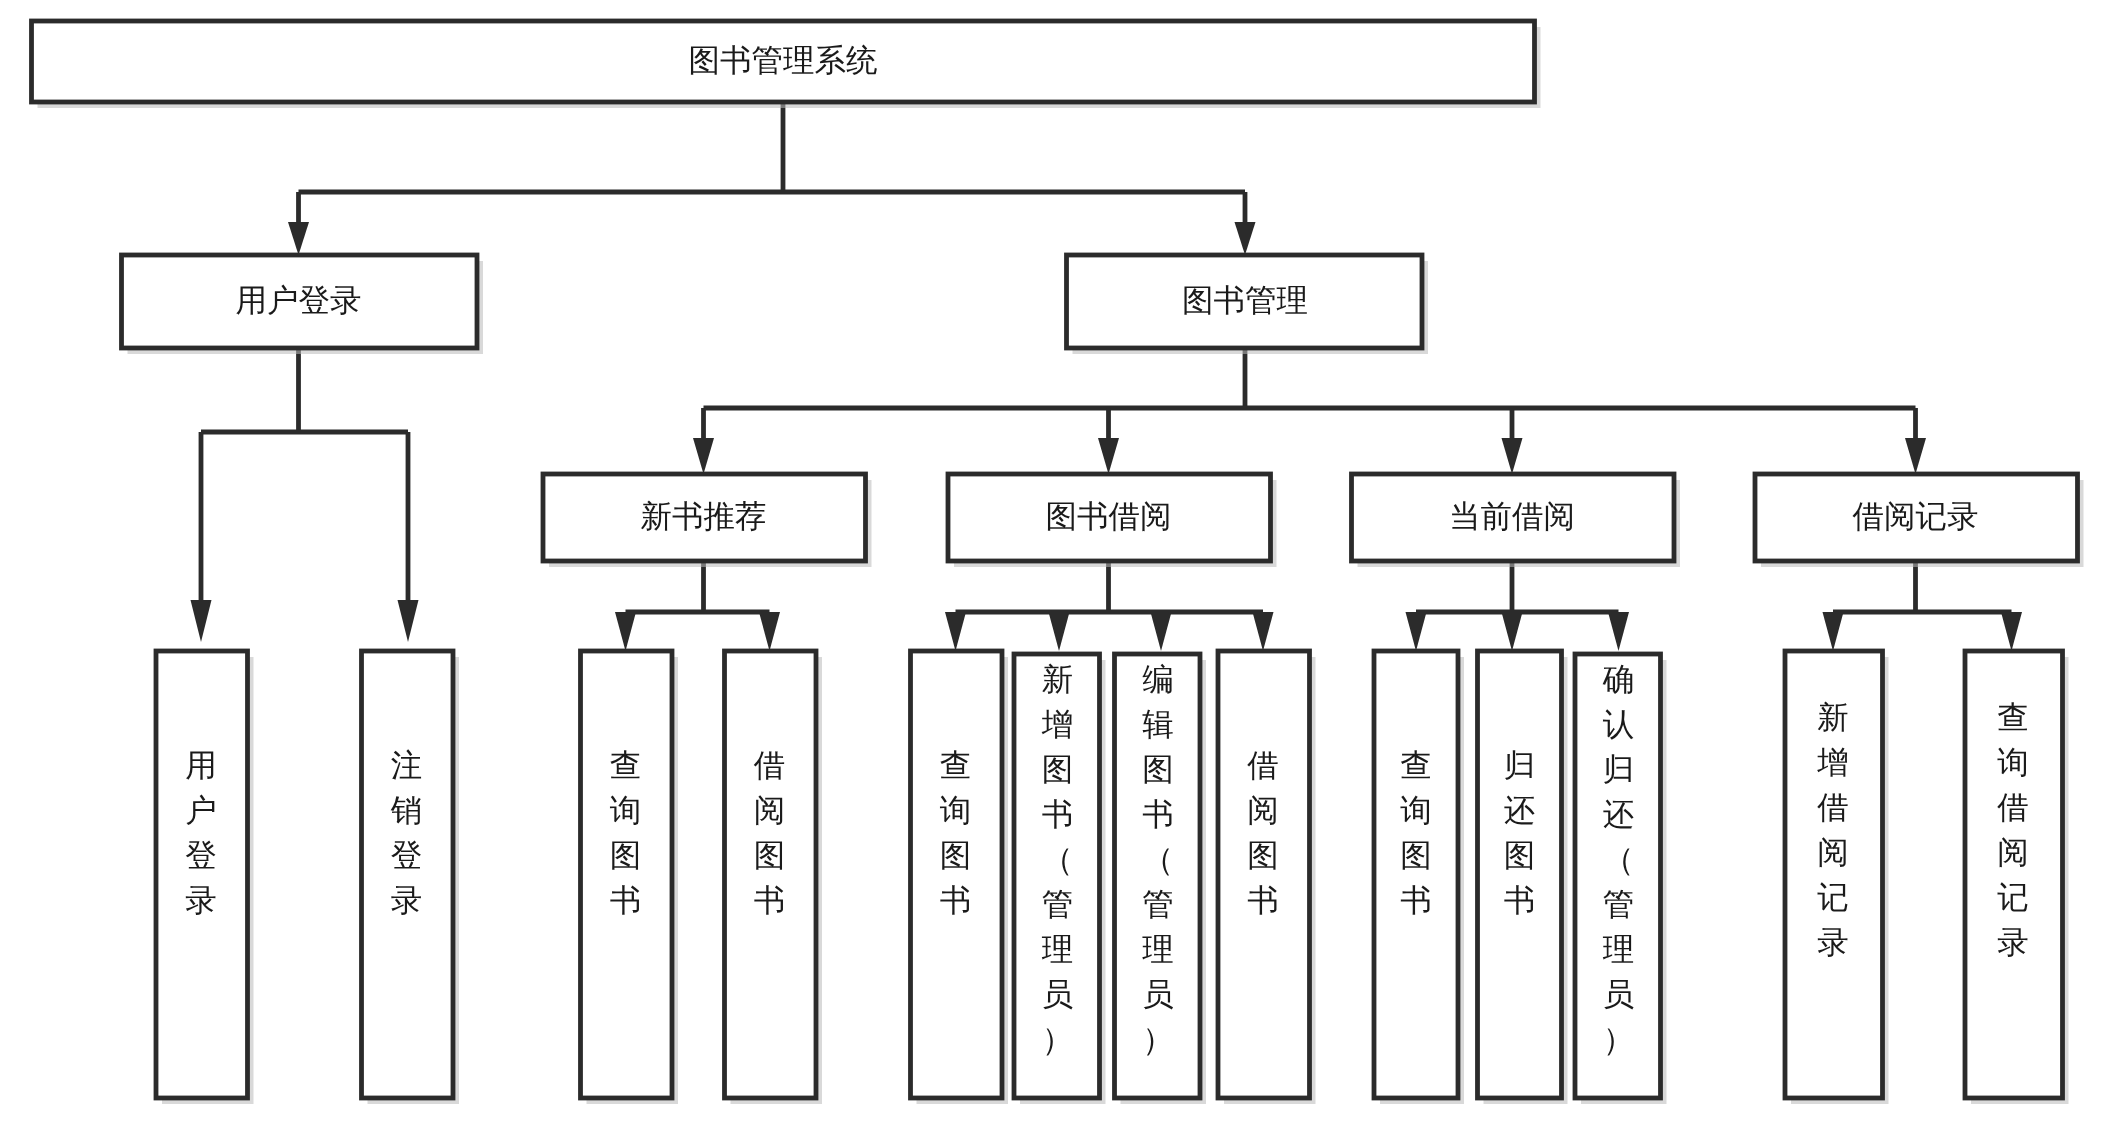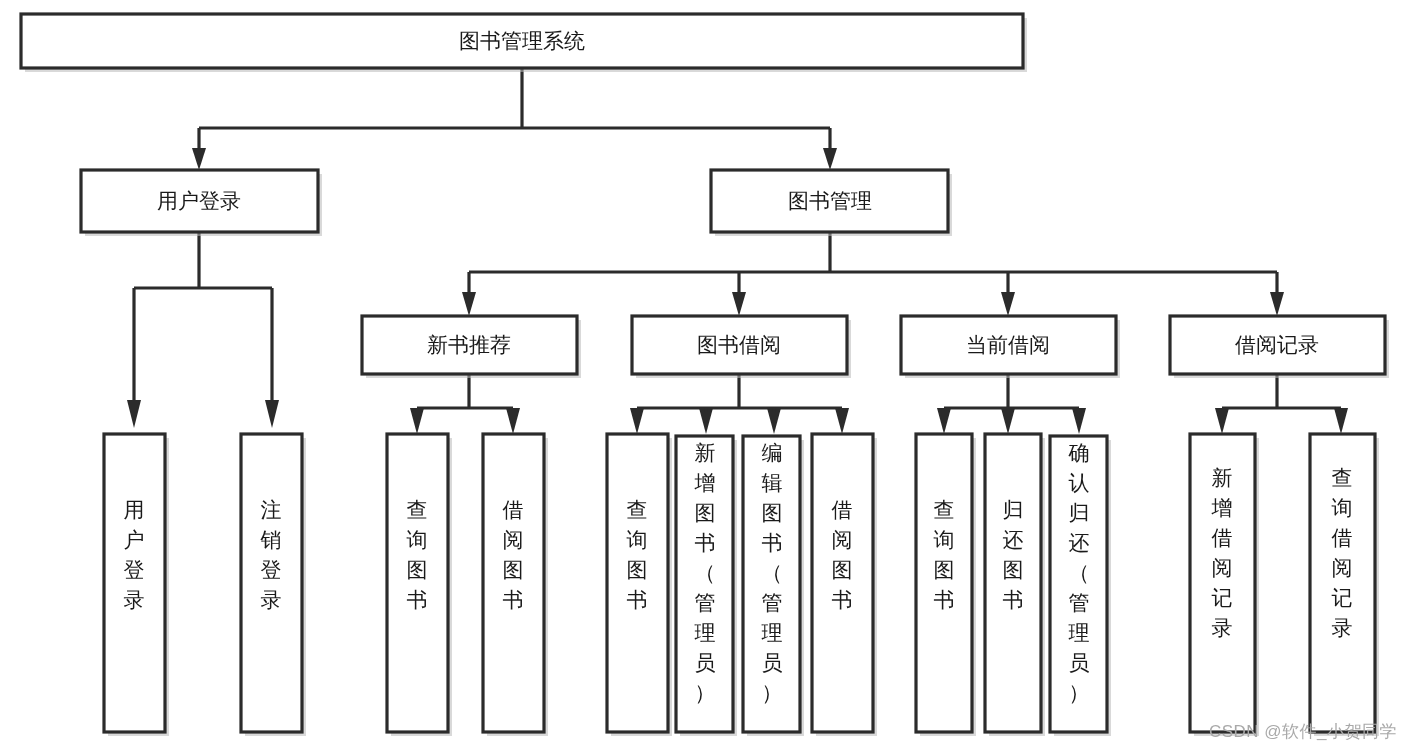--- a/index.html
+++ b/index.html
@@ -246,14 +246,13 @@
     </g>
 
     <g>
       <rect class="node-shadow" x="1314" y="438" width="65" height="298"></rect>
       <rect class="node-box" x="1310" y="434" width="65" height="298"></rect>
       <text class="node-label-v" x="1342" y="485"><tspan x="1342" y="485">查</tspan><tspan x="1342" y="515">询</tspan><tspan x="1342" y="545">借</tspan><tspan x="1342" y="575">阅</tspan><tspan x="1342" y="605">记</tspan><tspan x="1342" y="635">录</tspan></text>
     </g>
 
   </svg>
 
-  <div class="watermark">CSDN @软件_小贺同学</div>
 </div>
 
 </body></html>

